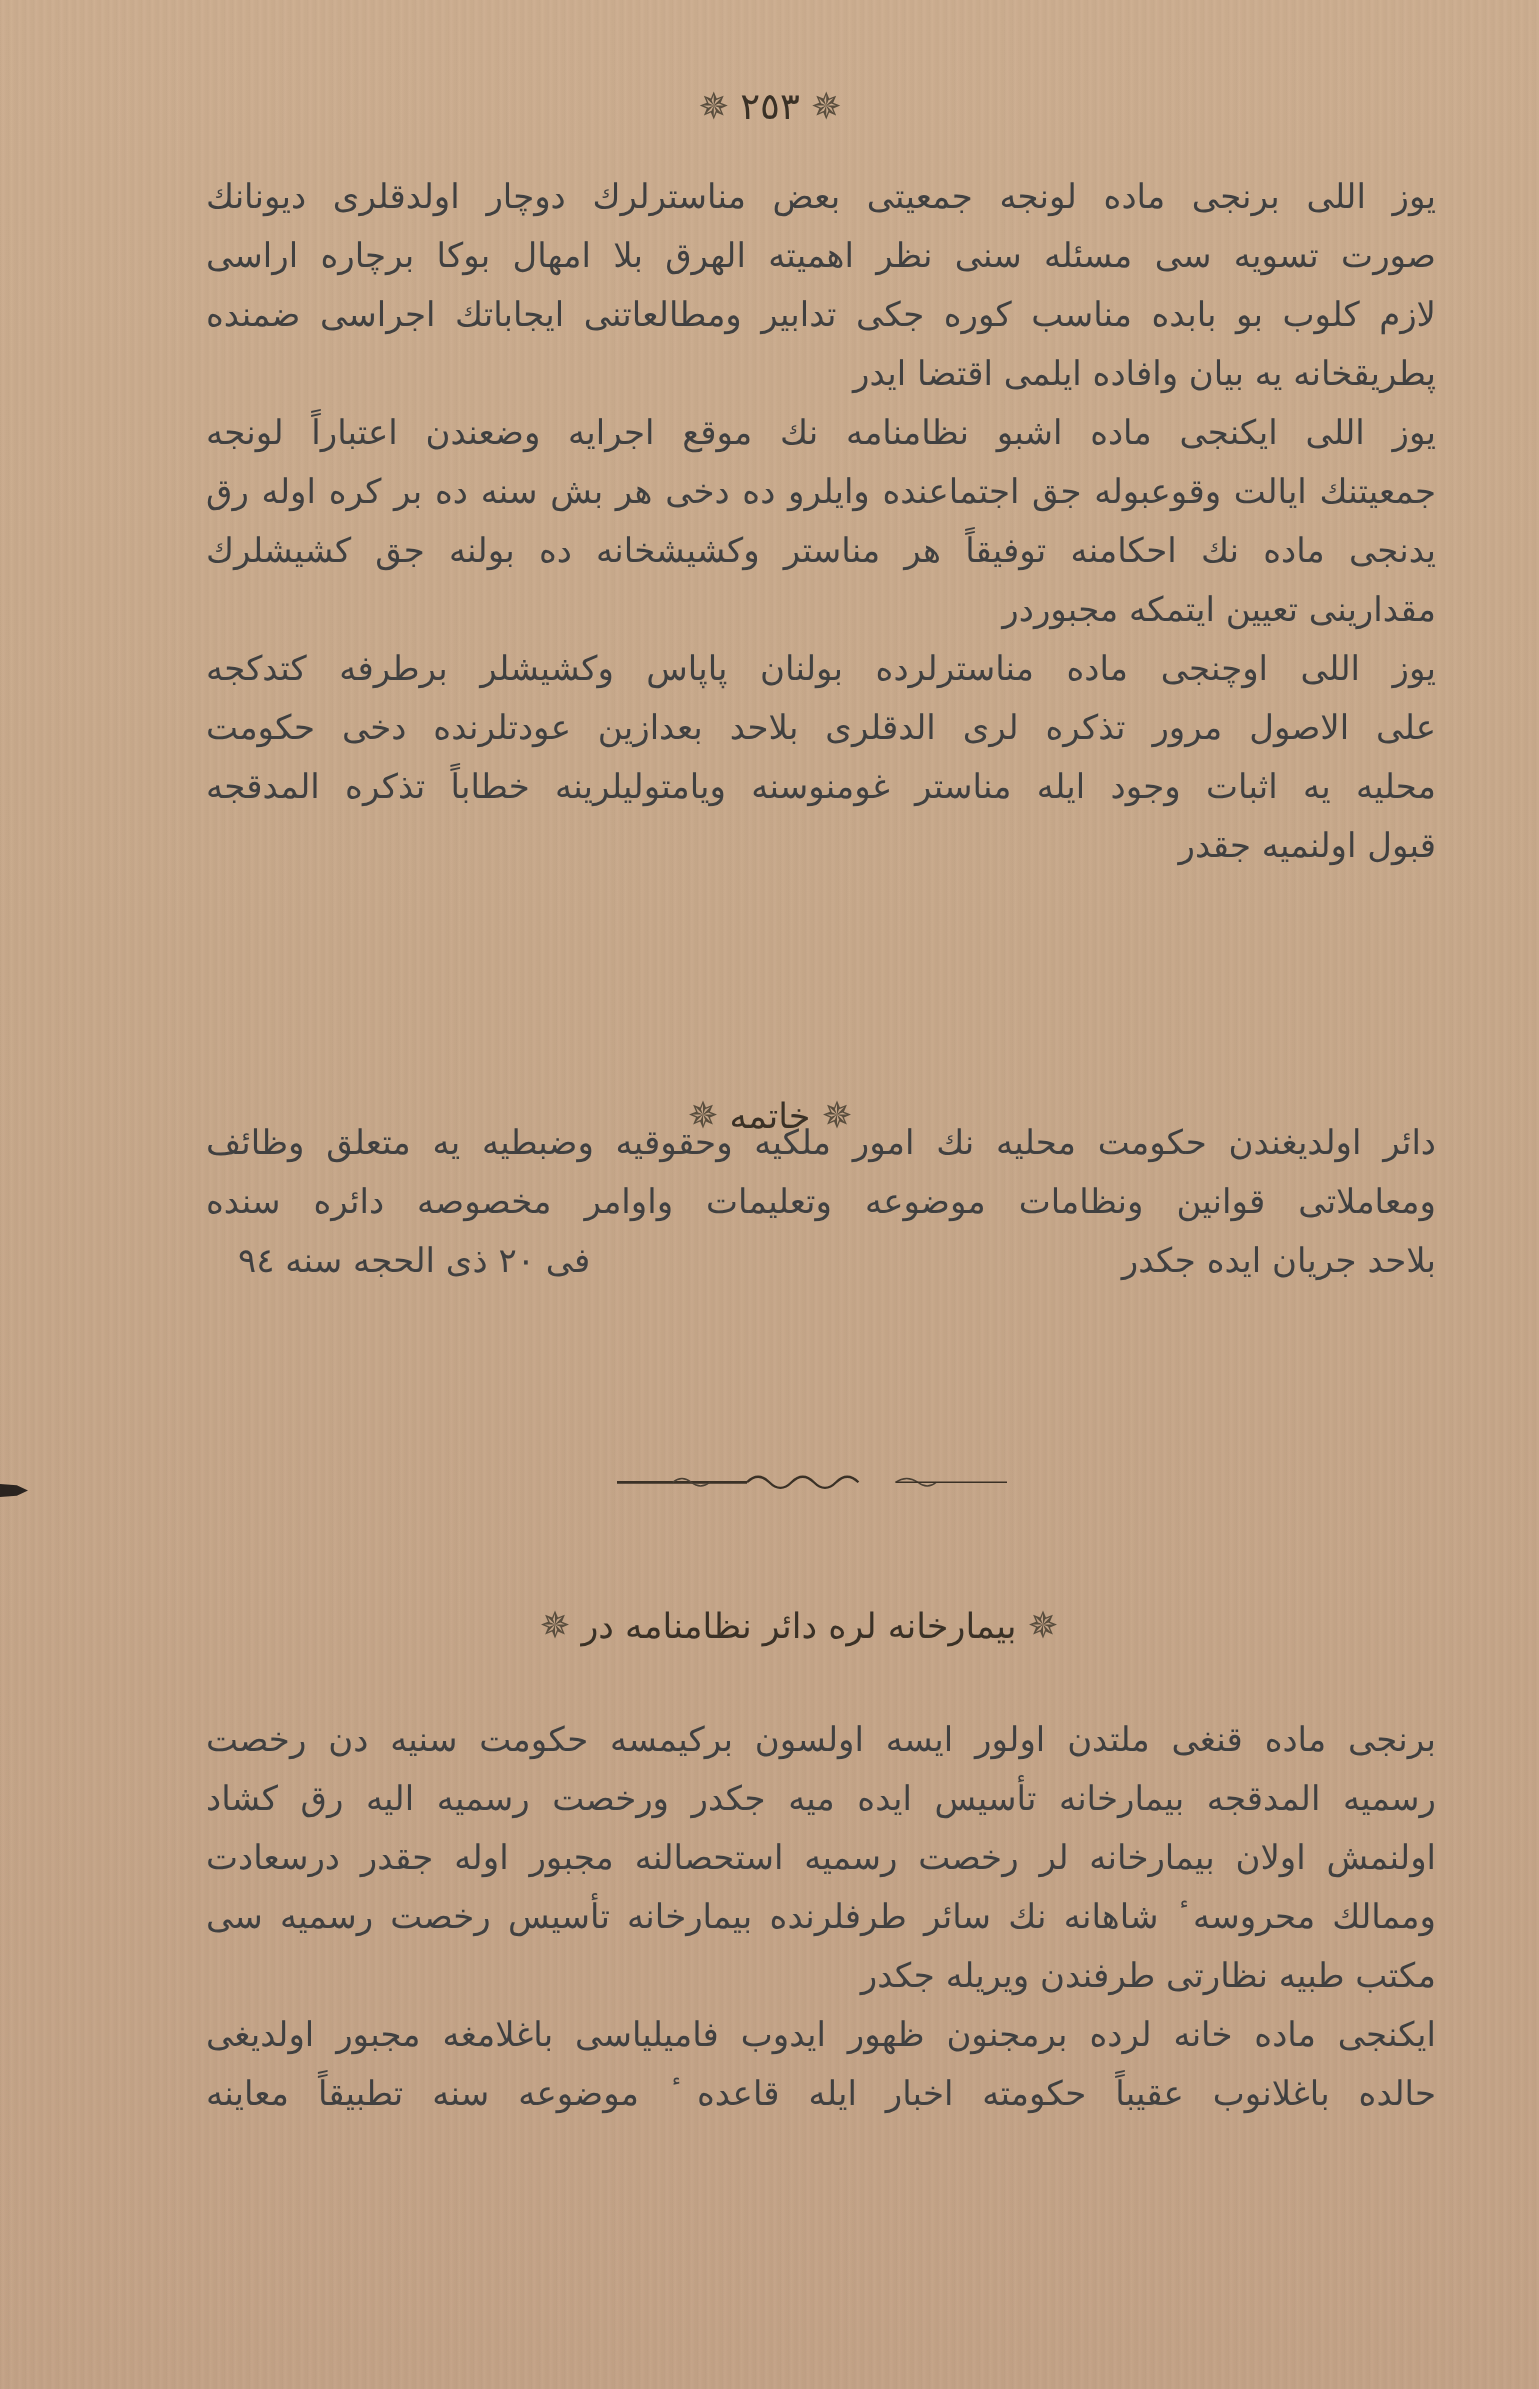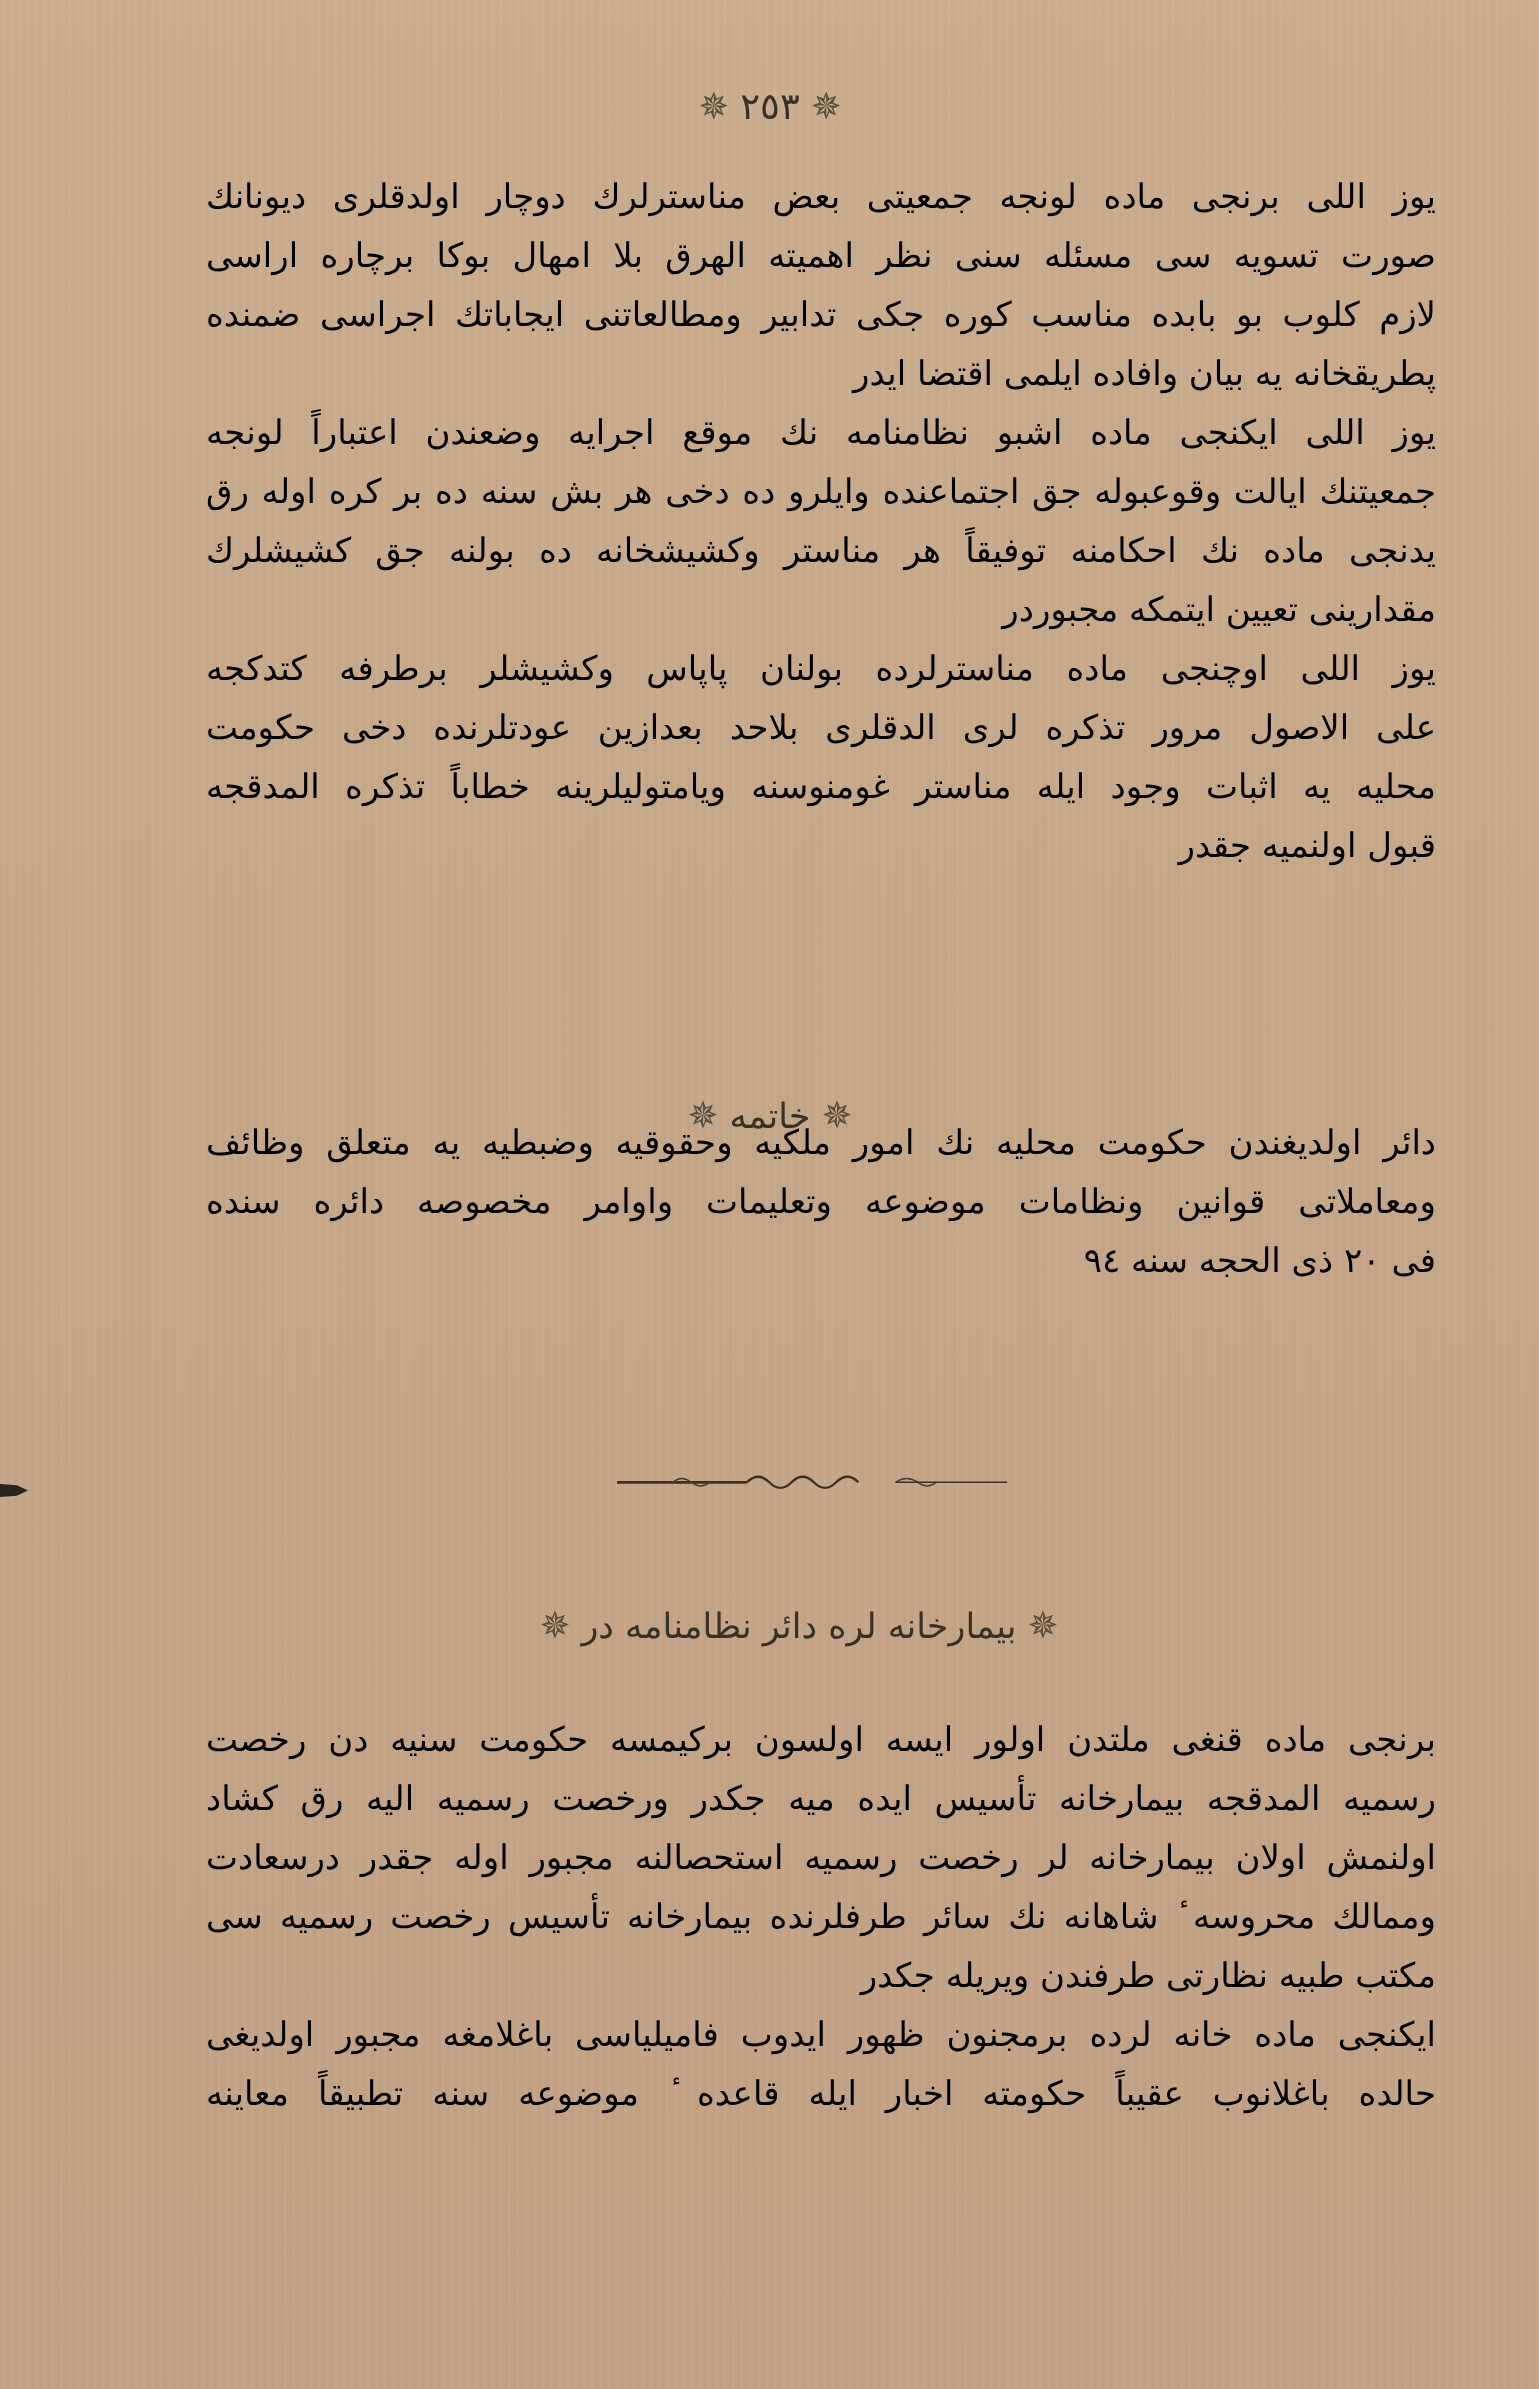--- a/index.html
+++ b/index.html
@@ -17,21 +17,21 @@
   .page { position: absolute; left: 0; top: 0; width: 1412px; height: 2389px; }
   .pagenum {
     position: absolute; top: 85px; left: 0; width: 1540px; text-align: center;
     font-size: 37px; letter-spacing: 1.9px; color: #3a3126;
   }
   .orn { color: #5a4e3e; font-size: 37px; margin: 0 11px; }
   .body-text {
     position: absolute; left: 206px; width: 1230px;
     direction: rtl; text-align: justify; text-align-last: right;
     font-family: "DejaVu Serif", serif;
-    font-size: 34px; line-height: 59px; color: #000000;
+    font-size: 34px; line-height: 59px; color: #404040;
   }
   .line { display: block; height: 59px; white-space: nowrap; overflow: hidden; text-align: justify; text-align-last: justify; }
   .line.last { text-align-last: right; }
   .heading {
     position: absolute; left: 0; width: 1540px; text-align: center; direction: rtl;
     font-family: "DejaVu Serif", serif; font-size: 35px; color: #3a3126;
   }
   .date-line { display: flex; justify-content: space-between; direction: rtl; height: 59px; white-space: nowrap; }
   .divider {
     position: absolute; top: 1473px; left: 617px; width: 390px; height: 18.6px;
@@ -66,20 +66,21 @@
   </div>
 
   <div class="heading" style="top:1094px;">
     <span class="orn">✵</span><span>خاتمه</span><span class="orn">✵</span>
   </div>
 
   <div class="body-text" style="top:1113px;">
     <span class="line">دائر اولديغندن حكومت محليه نك امور ملكيه وحقوقيه وضبطيه يه متعلق وظائف</span>
     <span class="line">ومعاملاتى قوانين ونظامات موضوعه وتعليمات واوامر مخصوصه دائره سنده</span>
     <div class="date-line">
+      <span>بلاحد جريان ايده جكدر</span>
       <span style="margin-left:32px;">فى ٢٠ ذى الحجه سنه ٩٤</span>
     </div>
   </div>
 
   <svg class="divider" viewBox="0 0 420 20">
     <line x1="0" y1="10" x2="140" y2="10" stroke="#3a3126" stroke-width="3"></line>
     <path d="M60 10 q10 -8 20 0 q10 8 20 0" fill="none" stroke="#4a4034" stroke-width="1.5"></path>
     <path d="M140 10 q12 -12 24 0 q12 12 24 0 q12 -12 24 0 q12 12 24 0 q12 -12 24 0" fill="none" stroke="#3a3126" stroke-width="2.5"></path>
     <path d="M300 10 q12 -8 24 0 q10 8 20 0" fill="none" stroke="#4a4034" stroke-width="1.5"></path>
     <line x1="300" y1="10" x2="420" y2="10" stroke="#3a3126" stroke-width="1.5"></line>

